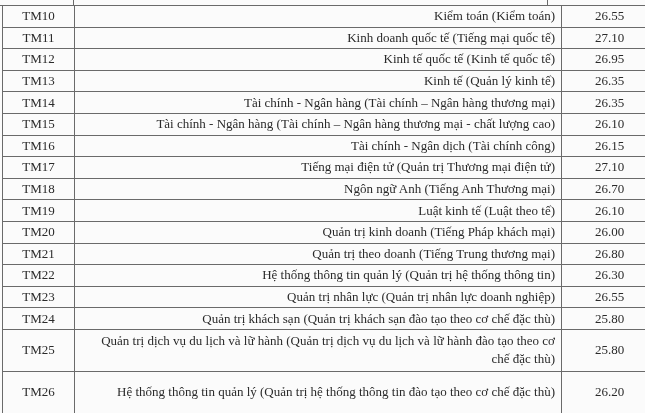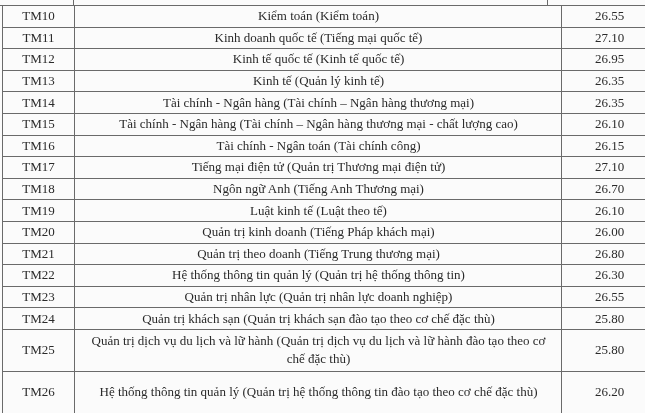--- a/index.html
+++ b/index.html
@@ -4,21 +4,21 @@
 <style>
   html, body { margin: 0; padding: 0; background: #fbfbfb; }
   body { width: 645px; height: 413px; overflow: hidden; position: relative;
          font-family: "Liberation Serif", "DejaVu Serif", serif; color: #2a2a2a; }
   .frag { position: absolute; left: 0; top: 0; width: 645px; height: 5px; border-bottom: 1px solid #6a6a6a; }
   .frag .v1 { position: absolute; left: 73px; top: 0; height: 5px; border-left: 1px solid #6a6a6a; }
   .frag .v2 { position: absolute; left: 547px; top: 0; height: 5px; border-left: 1px solid #6a6a6a; }
   table { position: absolute; left: 2px; top: 5px; border-collapse: collapse; width: 641px; table-layout: fixed; }
   td { border: 1px solid #6a6a6a; font-size: 13px; line-height: 18px; padding: 0; vertical-align: middle; }
   td.code { width: 71px; text-align: center; }
-  td.name { width: 473px; text-align: center; padding-left: 7px; padding-right: 6px; }
+  td.name { width: 473px; text-align: right; padding-left: 7px; padding-right: 6px; }
   td.score { width: 95px; text-align: center; }
   tr.single td { height: 20.6px; }
   tr.double td { height: 41px; }
 </style>
 </head>
 <body>
 
 <div class="frag">
   <div class="v1"></div>
   <div class="v2"></div>
@@ -51,21 +51,21 @@
       <td class="name">Tài chính - Ngân hàng (Tài chính – Ngân hàng thương mại)</td>
       <td class="score">26.35</td>
     </tr>
     <tr class="single">
       <td class="code">TM15</td>
       <td class="name">Tài chính - Ngân hàng (Tài chính – Ngân hàng thương mại - chất lượng cao)</td>
       <td class="score">26.10</td>
     </tr>
     <tr class="single">
       <td class="code">TM16</td>
-      <td class="name">Tài chính - Ngân toán (Tài chính công)</td>
+      <td class="name">Tài chính - Ngân dịch (Tài chính công)</td>
       <td class="score">26.15</td>
     </tr>
     <tr class="single">
       <td class="code">TM17</td>
       <td class="name">Tiếng mại điện tử (Quản trị Thương mại điện tử)</td>
       <td class="score">27.10</td>
     </tr>
     <tr class="single">
       <td class="code">TM18</td>
       <td class="name">Ngôn ngữ Anh (Tiếng Anh Thương mại)</td>

